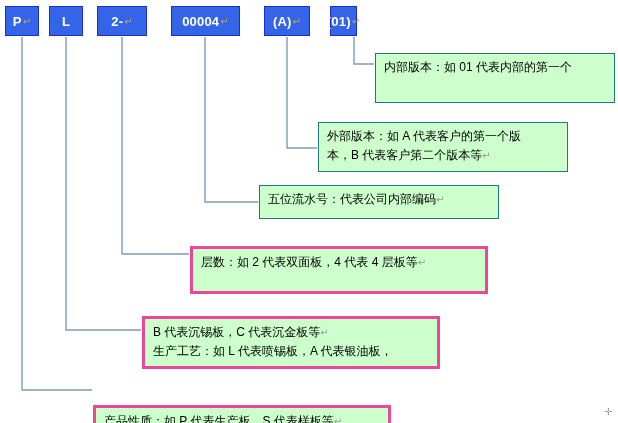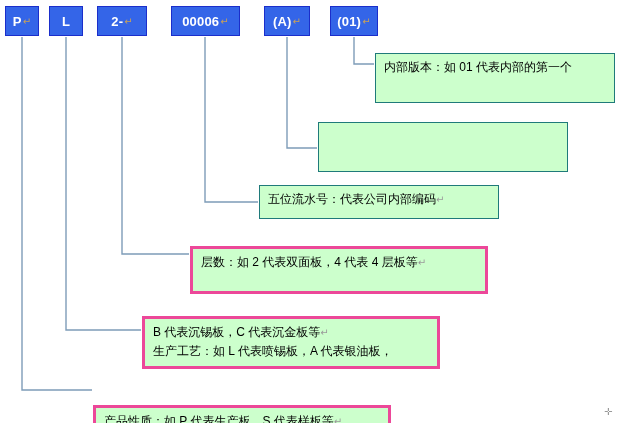--- a/index.html
+++ b/index.html
@@ -97,36 +97,36 @@
         <span class="pilcrow">↵</span>
       </div>
       <div class="code-box" style="left: 49px; top: 6px; width: 34px; height: 30px;">
         <span>L</span>
       </div>
       <div class="code-box" style="left: 97px; top: 6px; width: 50px; height: 30px;">
         <span>2-</span>
         <span class="pilcrow">↵</span>
       </div>
       <div class="code-box" style="left: 171px; top: 6px; width: 69px; height: 30px;">
-        <span>00006</span>
+        <span>00004</span>
         <span class="pilcrow">↵</span>
       </div>
       <div class="code-box" style="left: 264px; top: 6px; width: 46px; height: 30px;">
         <span>(A)</span>
         <span class="pilcrow">↵</span>
       </div>
-      <div class="code-box" style="left: 330px; top: 6px; width: 48px; height: 30px;">
+      <div class="code-box" style="left: 330px; top: 6px; width: 27px; height: 30px;">
         <span>(01)</span>
         <span class="pilcrow">↵</span>
       </div>
     </div>
 
   <div id="desc-boxes">
       <div class="desc-box teal" style="left: 375px; top: 53px; width: 240px; height: 50px;"><div>内部版本：如 01 代表内部的第一个</div></div>
-      <div class="desc-box teal" style="left: 318px; top: 122px; width: 250px; height: 50px;"></div>
+      <div class="desc-box teal" style="left: 318px; top: 122px; width: 250px; height: 50px;"><div>外部版本：如 A 代表客户的第一个版</div><div>本，B 代表客户第二个版本等<span class="pilcrow">↵</span></div></div>
       <div class="desc-box teal" style="left: 259px; top: 185px; width: 240px; height: 34px;"><div>五位流水号：代表公司内部编码<span class="pilcrow">↵</span></div></div>
       <div class="desc-box navy" style="left: 190px; top: 246px; width: 298px; height: 48px;"><div>层数：如 2 代表双面板，4 代表 4 层板等<span class="pilcrow">↵</span></div></div>
       <div class="desc-box navy" style="left: 142px; top: 316px; width: 298px; height: 53px;"><div class="sqline">B 代表沉锡板，C 代表沉金板等<span class="pilcrow">↵</span></div><div class="sqline">生产工艺：如 L 代表喷锡板，A 代表银油板，</div></div>
       <div class="desc-box navy" style="left: 93px; top: 405px; width: 298px; height: 46px;"><div>产品性质：如 P 代表生产板，S 代表样板等<span class="pilcrow">↵</span></div></div>
     </div>
 
   <span class="mark" style="left:604px;top:406px;">✛</span>
 </div>
 
 </body></html>

